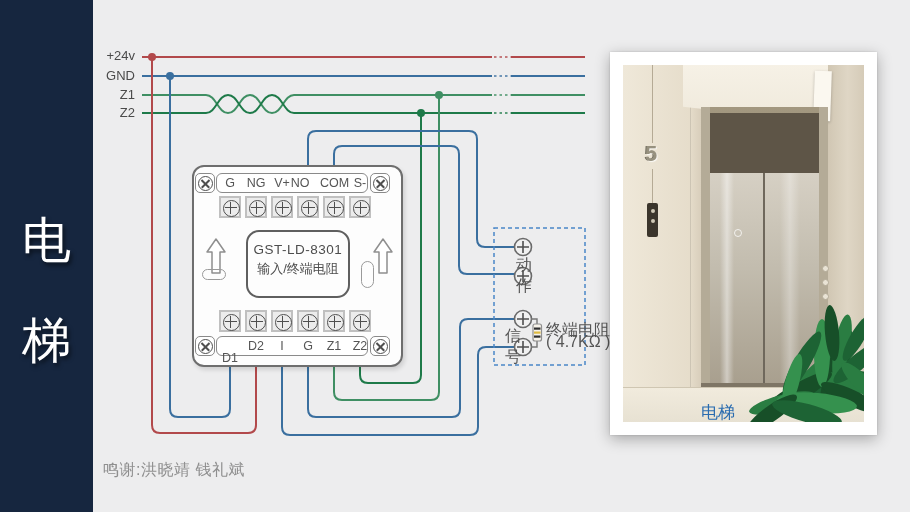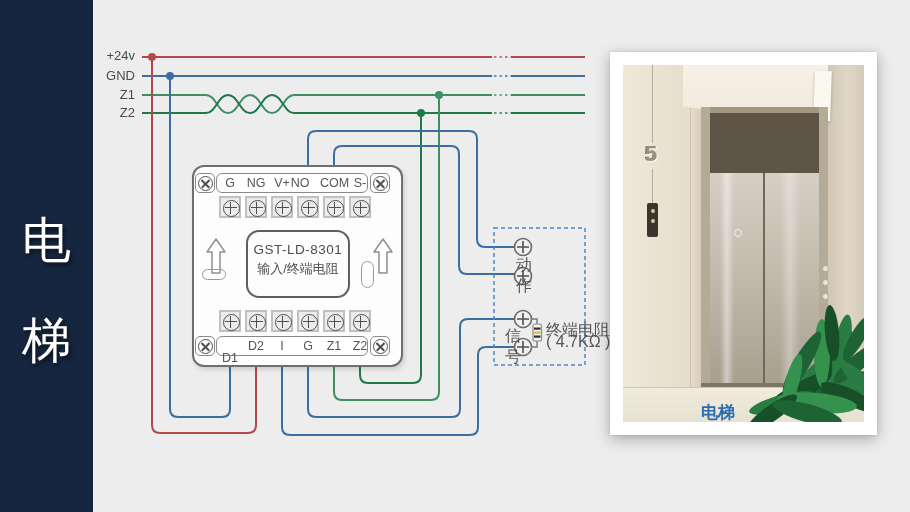--- a/index.html
+++ b/index.html
@@ -103,21 +103,21 @@
     background:linear-gradient(180deg,#f1ebdd,#e7e1d2);border-top:1px solid #cfc6b2;}
   .ph-wire{position:absolute;left:29px;top:0;width:1px;height:78px;background:#b5aa95;}
   .ph-wire.w2{top:104px;height:34px;}
   .ph-sign5{position:absolute;left:22px;top:76px;font-size:22px;color:#97917f;font-weight:bold;
     text-shadow:1px 1px 1px rgba(255,255,255,.8),-1px 0 0 #6e6a5c;}
   .ph-callpanel{position:absolute;left:24px;top:138px;width:11px;height:34px;background:#3b352c;border-radius:2px;}
   .ph-callpanel i{position:absolute;left:3.5px;width:4px;height:4px;border-radius:50%;background:#cfc8b6;}
   .ph-seam{position:absolute;left:67px;top:0;width:1px;height:322px;background:rgba(0,0,0,.10);}
   .ph-plant{position:absolute;right:-8px;bottom:-6px;}
   .ph-caption{position:absolute;left:0;top:336px;width:190px;text-align:center;
-    font-size:17px;font-weight:700;color:#2a6cb0;}
+    font-size:17px;font-weight:400;color:#2a6cb0;}
   .svg-layer{position:absolute;left:0;top:0;}
 </style>
 </head>
 <body>
 
 <div class="stage">
 
   <div class="sidebar">
     <span class="side-char c1">电</span>
     <span class="side-char c2">梯</span>
@@ -321,14 +321,15 @@
           <ellipse cx="150" cy="45" rx="26" ry="7" fill="#1d6334" transform="rotate(-60 150 45)"></ellipse>
           <ellipse cx="65" cy="120" rx="30" ry="8" fill="#174f28" transform="rotate(-35 65 120)"></ellipse>
           <ellipse cx="155" cy="90" rx="28" ry="8" fill="#2a7d42" transform="rotate(45 155 90)"></ellipse>
           <ellipse cx="100" cy="120" rx="36" ry="9" fill="#1d6334" transform="rotate(15 100 120)"></ellipse>
         </g>
       </svg>
       <span class="ph-caption">电梯</span>
     </div>
   </div>
 
+  <span class="credits">鸣谢:洪晓靖 钱礼斌</span>
 
 </div>
 
 </body></html>

